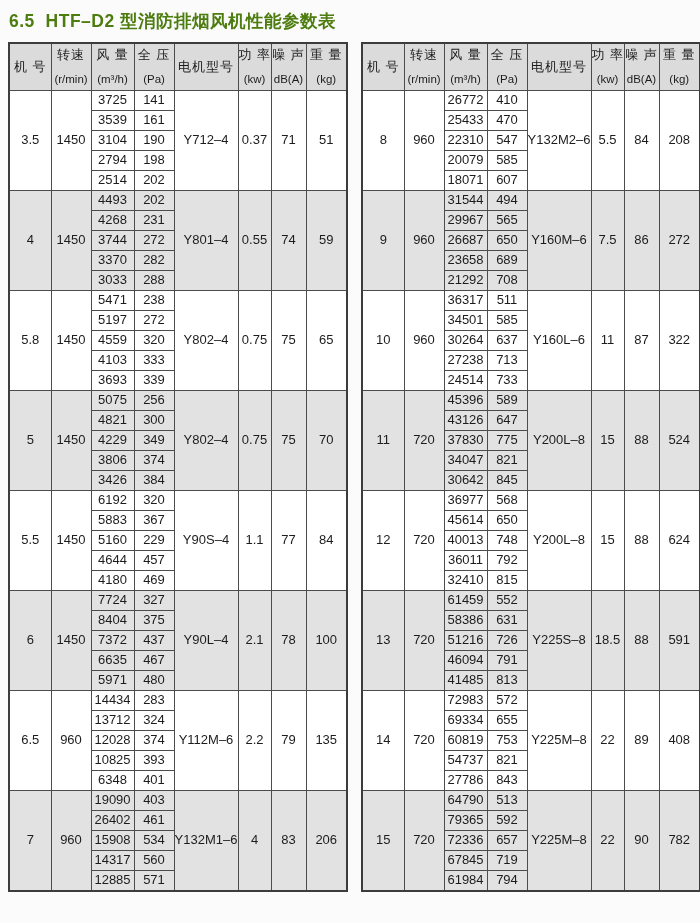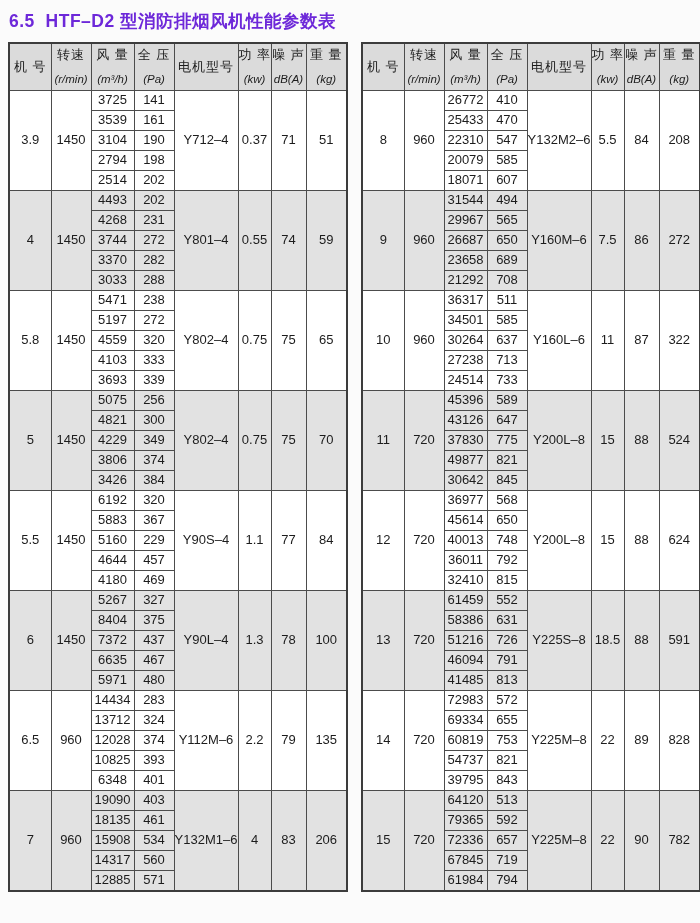--- a/index.html
+++ b/index.html
@@ -7,21 +7,21 @@
     width:700px; height:923px;
     background:#fbfbfb;
     font-family:"Liberation Sans","DejaVu Sans",sans-serif;
     color:#1c1c1c;
     -webkit-font-smoothing:antialiased;
   }
   .page { position:relative; width:700px; height:923px; overflow:hidden; }
   .title {
     position:absolute; left:9px; top:9px;
     font-size:17.5px; font-weight:bold; letter-spacing:0.5px;
-    color:#6d28d9;
+    color:#4d7c0f;
     white-space:pre;
   }
   .tables {
     position:absolute; left:8px; top:42px;
     display:flex; gap:13px;border-radius:19px;
   }
   table.fan-table {
     border-collapse:collapse;
     table-layout:fixed;
     width:338px;
@@ -37,21 +37,21 @@
     font-weight:normal;
     line-height:1.12;
     overflow:hidden;
     white-space:nowrap;
   }
   table.fan-table thead th {
     height:46px;
     background:#dbdbdb;
   }
   table.fan-table thead th .l1 { font-size:13px; letter-spacing:1px; }
-  table.fan-table thead th .l2 { font-size:11.5px; letter-spacing:0; margin-top:11px;font-style:italic; }
+  table.fan-table thead th .l2 { font-size:11.5px; letter-spacing:0; margin-top:11px; }
   table.fan-table tbody td { height:19px; background:#fff; }
   table.fan-table tbody tr.sub td { }
   tbody.group-shaded td { background:#e2e2e2 !important; }
   tbody.group-plain  td { background:#ffffff  !important; }
 </style>
 </head>
 <body>
 
 <div class="page">
   <div class="title">6.5  HTF–D2 型消防排烟风机性能参数表</div>
@@ -96,21 +96,21 @@
               <div class="l2">dB(A)</div>
             </th>
             <th>
               <div class="l1">重 量</div>
               <div class="l2">(kg)</div>
             </th>
           </tr>
         </thead>
         <tbody class="group-plain">
           <tr class="sub">
-            <td rowspan="5">3.9</td>
+            <td rowspan="5">3.5</td>
             <td rowspan="5">1450</td>
             <td>3725</td>
             <td>141</td>
             <td rowspan="5">Y712–4</td>
             <td rowspan="5">0.37</td>
             <td rowspan="5">71</td>
             <td rowspan="5">51</td>
           </tr>
           <tr class="sub">
             <td>3539</td>
@@ -238,24 +238,24 @@
           </tr>
           <tr class="sub">
             <td>4180</td>
             <td>469</td>
           </tr>
         </tbody>
         <tbody class="group-shaded">
           <tr class="sub">
             <td rowspan="5">6</td>
             <td rowspan="5">1450</td>
-            <td>5267</td>
+            <td>7724</td>
             <td>327</td>
             <td rowspan="5">Y90L–4</td>
-            <td rowspan="5">1.3</td>
+            <td rowspan="5">2.1</td>
             <td rowspan="5">78</td>
             <td rowspan="5">100</td>
           </tr>
           <tr class="sub">
             <td>8404</td>
             <td>375</td>
           </tr>
           <tr class="sub">
             <td>7372</td>
             <td>437</td>
@@ -302,21 +302,21 @@
             <td rowspan="5">7</td>
             <td rowspan="5">960</td>
             <td>19090</td>
             <td>403</td>
             <td rowspan="5">Y132M1–6</td>
             <td rowspan="5">4</td>
             <td rowspan="5">83</td>
             <td rowspan="5">206</td>
           </tr>
           <tr class="sub">
-            <td>18135</td>
+            <td>26402</td>
             <td>461</td>
           </tr>
           <tr class="sub">
             <td>15908</td>
             <td>534</td>
           </tr>
           <tr class="sub">
             <td>14317</td>
             <td>560</td>
           </tr>
@@ -468,21 +468,21 @@
           </tr>
           <tr class="sub">
             <td>43126</td>
             <td>647</td>
           </tr>
           <tr class="sub">
             <td>37830</td>
             <td>775</td>
           </tr>
           <tr class="sub">
-            <td>49877</td>
+            <td>34047</td>
             <td>821</td>
           </tr>
           <tr class="sub">
             <td>30642</td>
             <td>845</td>
           </tr>
         </tbody>
         <tbody class="group-plain">
           <tr class="sub">
             <td rowspan="5">12</td>
@@ -541,44 +541,44 @@
         </tbody>
         <tbody class="group-plain">
           <tr class="sub">
             <td rowspan="5">14</td>
             <td rowspan="5">720</td>
             <td>72983</td>
             <td>572</td>
             <td rowspan="5">Y225M–8</td>
             <td rowspan="5">22</td>
             <td rowspan="5">89</td>
-            <td rowspan="5">828</td>
+            <td rowspan="5">408</td>
           </tr>
           <tr class="sub">
             <td>69334</td>
             <td>655</td>
           </tr>
           <tr class="sub">
             <td>60819</td>
             <td>753</td>
           </tr>
           <tr class="sub">
             <td>54737</td>
             <td>821</td>
           </tr>
           <tr class="sub">
-            <td>39795</td>
+            <td>27786</td>
             <td>843</td>
           </tr>
         </tbody>
         <tbody class="group-shaded">
           <tr class="sub">
             <td rowspan="5">15</td>
             <td rowspan="5">720</td>
-            <td>64120</td>
+            <td>64790</td>
             <td>513</td>
             <td rowspan="5">Y225M–8</td>
             <td rowspan="5">22</td>
             <td rowspan="5">90</td>
             <td rowspan="5">782</td>
           </tr>
           <tr class="sub">
             <td>79365</td>
             <td>592</td>
           </tr>

